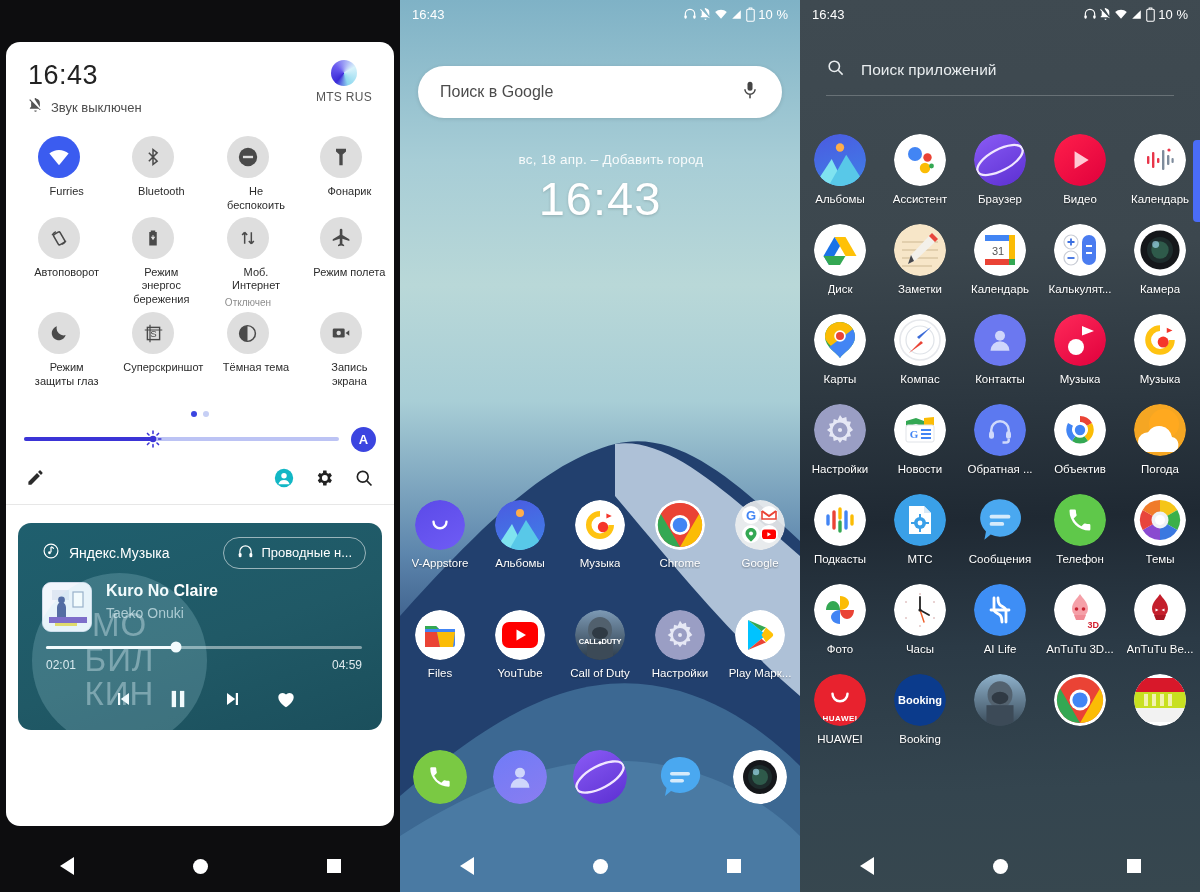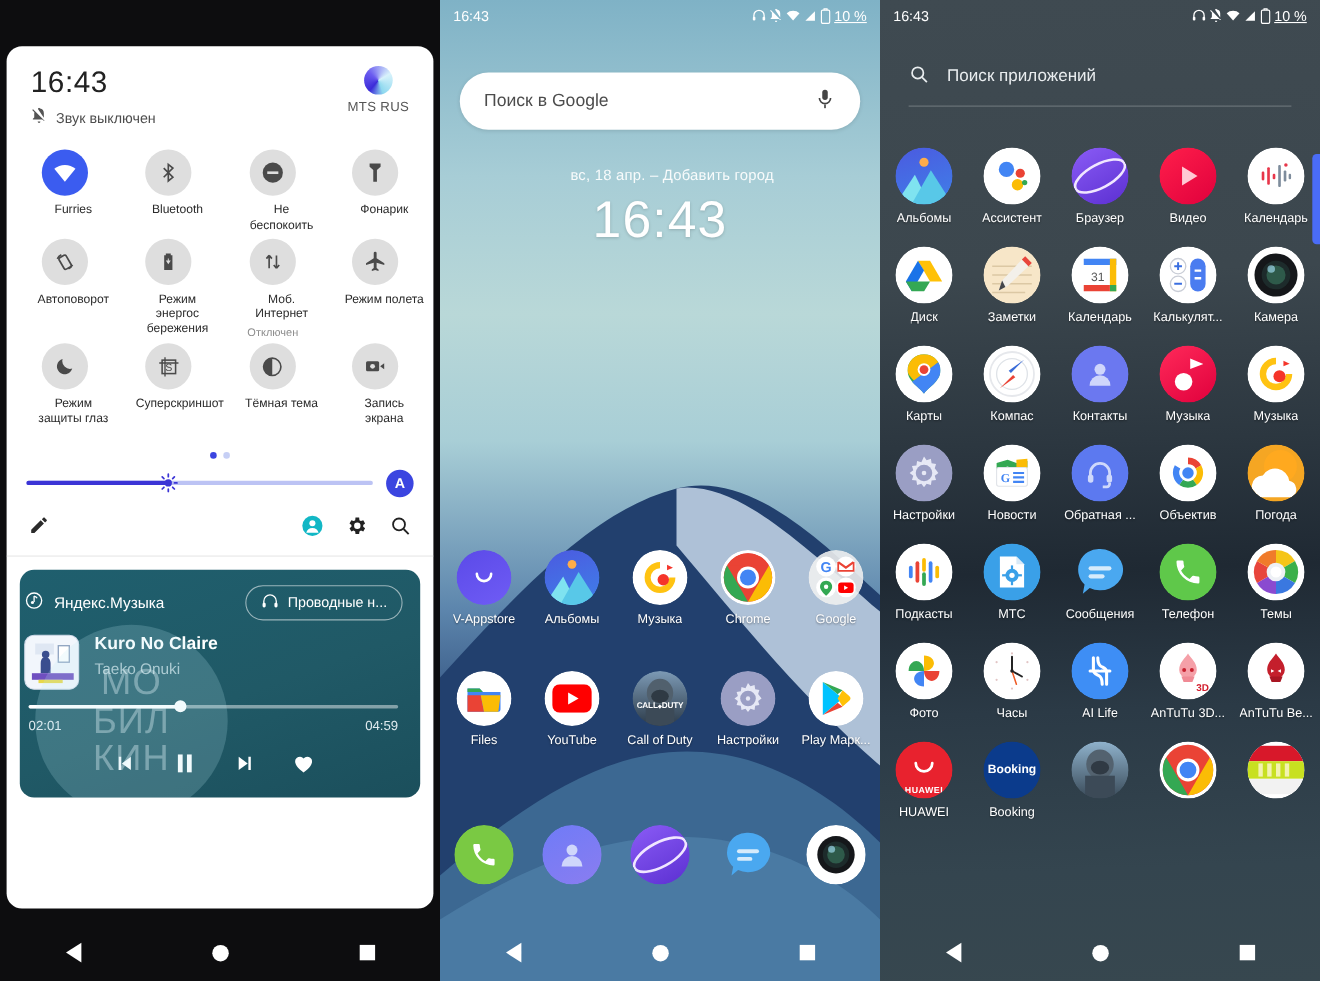--- a/index.html
+++ b/index.html
@@ -9,21 +9,21 @@
   .screen-row { display:flex; width:1200px; height:892px; }
   .panel { position:relative; overflow:hidden; }
   .p-left  { width:400px; height:892px; background:#0d0d0f; }
   .p-mid   { width:400px; height:892px; }
   .p-right { width:400px; height:892px; background:#3b454c; }
 
   
   .statusbar { position:absolute; top:0; left:0; right:0; height:28px;
     display:flex; align-items:center; justify-content:space-between;
     padding:0 12px; color:#fff; font-size:13px; z-index:30; }
-  .sb-right { display:flex; align-items:center; gap:2px;text-decoration:underline; }
+  .sb-right { display:flex; align-items:center; gap:2px; }
   .sb-right svg { display:block; }
   .sb-batt { font-size:13px; }
 
   
   .qs-card { position:absolute; left:6px; right:6px; top:42px; bottom:66px;
      background:#fff; border-radius:14px; overflow:hidden; }
   .qs-head { display:flex; justify-content:space-between; align-items:flex-start;
      padding:18px 22px 0 22px; }
   .qs-time { font-size:27px; color:#222; letter-spacing:.5px; font-weight:400; }
   .qs-mute { display:flex; align-items:center; gap:8px; margin-top:7px;
@@ -53,21 +53,21 @@
      width:18px; height:18px; color:#3b34d6; }
   .qs-auto { width:25px; height:25px; border-radius:50%; background:#3b45e0; color:#fff;
      display:flex; align-items:center; justify-content:center; font-size:13px; font-weight:bold; }
 
   .qs-foot { display:flex; align-items:center; justify-content:space-between;
      padding:16px 20px 0 20px; }
   .qs-foot-r { display:flex; align-items:center; gap:20px; }
   .qs-divider { margin:12px 0 0 0; height:1px; background:#e7e7e7; }
 
   
-  .media { margin:12px 12px 0 12px; border-radius:13px; padding:14px 16px 18px 4px;
+  .media { margin:18px 12px 0 12px; border-radius:13px; padding:14px 16px 18px 24px;
      background:linear-gradient(160deg,#1f5f6e 0%,#205966 55%,#1b4f5c 100%); color:#fff;
      position:relative; overflow:hidden; }
   .media-top { display:flex; align-items:center; justify-content:space-between; }
   .media-app { display:flex; align-items:center; gap:9px; font-size:14px; }
   .media-out { display:flex; align-items:center; gap:8px; font-size:13px;
      border:1px solid rgba(255,255,255,.55); border-radius:18px; padding:5px 13px; }
   .media-body { display:flex; gap:14px; margin-top:13px; align-items:flex-start; }
   .media-art { width:50px; height:50px; border-radius:9px; background:#eef3fb;
      position:relative; overflow:hidden; flex:none; border:1px solid #cfd9e8; }
   .media-title { font-size:16px; font-weight:bold; }

